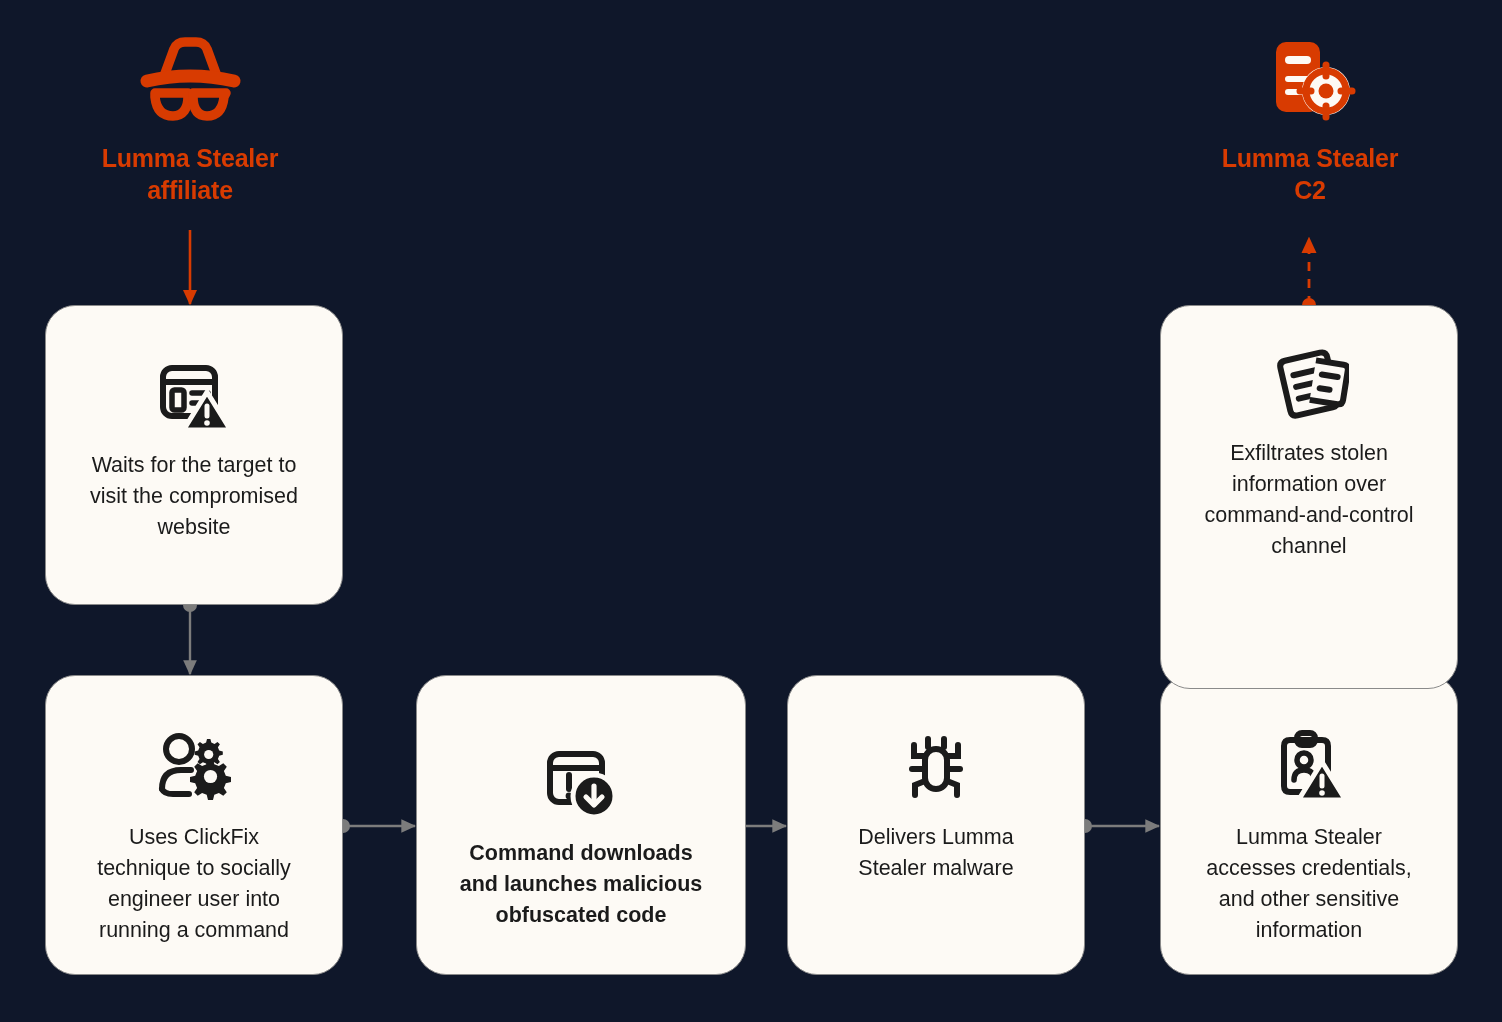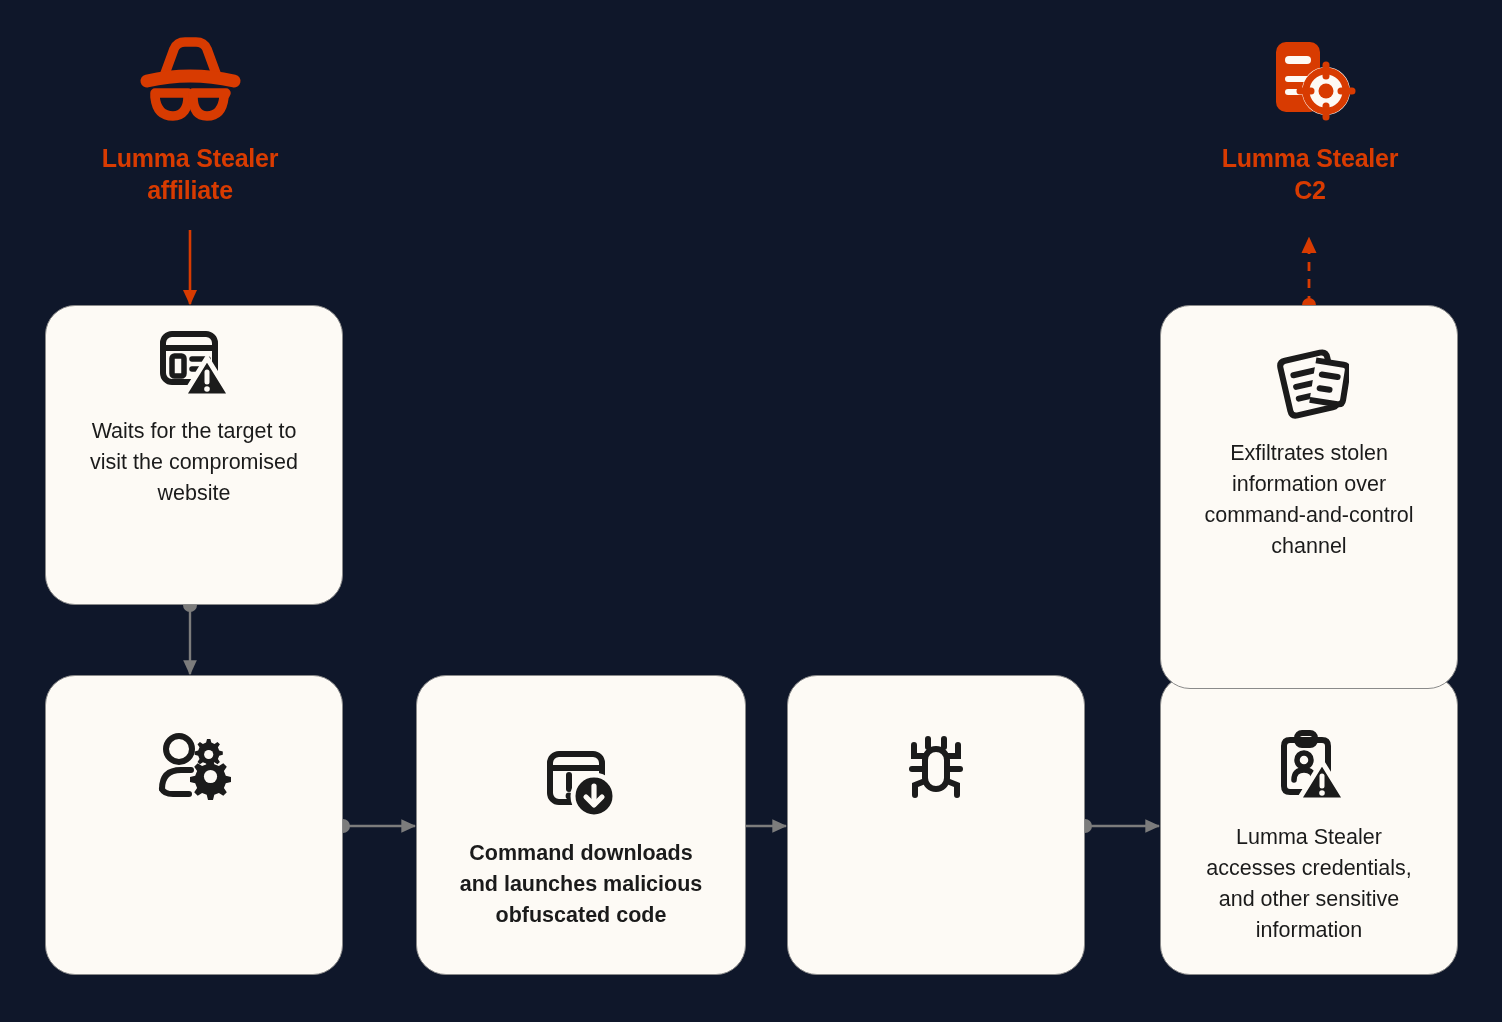--- a/index.html
+++ b/index.html
@@ -68,21 +68,21 @@
   .card .card-text {
     color: #1b1b1b;
     font-size: 21.5px;
     line-height: 1.44;
     text-align: center;
     white-space: pre-line;
     padding: 0 14px;
   }
 
   
-  #card-1 { left: 45px;   top: 305px; width: 298px; height: 300px; padding-top: 18px; }
+  #card-1 { left: 45px;   top: 305px; width: 298px; height: 300px; padding-top: 52px; }
   #card-6 { left: 1160px; top: 305px; width: 298px; height: 384px; padding-top: 40px; }
   #card-1 .card-text, #card-6 .card-text { margin-top: 14px; }
 
   
   #card-2 { left: 45px;   top: 675px; width: 298px; height: 300px; padding-top: 52px; }
   #card-3 { left: 416px;  top: 675px; width: 330px; height: 300px; padding-top: 68px; font-weight: bold; }
   #card-4 { left: 787px;  top: 675px; width: 298px; height: 300px; padding-top: 52px; }
   #card-5 { left: 1160px; top: 675px; width: 298px; height: 300px; padding-top: 52px; }
   #card-2 .card-text, #card-3 .card-text,
   #card-4 .card-text, #card-5 .card-text { margin-top: 16px; }
@@ -201,20 +201,24 @@
         <g fill="#1b1b1b">
           <path d="M52 7 l3.4 0 0.9 3.6 3.2 1.3 3-2 2.4 2.4 -2 3 1.3 3.2 3.6 0.9 0 3.4 -3.6 0.9 -1.3 3.2 2 3 -2.4 2.4 -3-2 -3.2 1.3 -0.9 3.6 -3.4 0 -0.9-3.6 -3.2-1.3 -3 2 -2.4-2.4 2-3 -1.3-3.2 -3.6-0.9 0-3.4 3.6-0.9 1.3-3.2 -2-3 2.4-2.4 3 2 3.2-1.3 z"></path>
           <circle cx="53.7" cy="22.5" r="4.6" fill="#fdfaf5"></circle>
         </g>
         <g fill="#1b1b1b">
           <path d="M53 27 l5 0 1.3 5.2 4.6 1.9 4.4-2.9 3.5 3.5 -2.9 4.4 1.9 4.6 5.2 1.3 0 5 -5.2 1.3 -1.9 4.6 2.9 4.4 -3.5 3.5 -4.4-2.9 -4.6 1.9 -1.3 5.2 -5 0 -1.3-5.2 -4.6-1.9 -4.4 2.9 -3.5-3.5 2.9-4.4 -1.9-4.6 -5.2-1.3 0-5 5.2-1.3 1.9-4.6 -2.9-4.4 3.5-3.5 4.4 2.9 4.6-1.9 z"></path>
           <circle cx="55.5" cy="44.5" r="6.6" fill="#fdfaf5"></circle>
         </g>
       </svg>
     </span>
+    <div class="card-text">Uses ClickFix
+technique to socially
+engineer user into
+running a command</div>
   </div>
 
   <div class="card" id="card-3">
     <span class="card-icon">
       <svg width="78" height="78" viewBox="0 0 78 78" aria-hidden="true">
         <rect x="8" y="10" width="52" height="48" rx="9" fill="none" stroke="#1b1b1b" stroke-width="6"></rect>
         <line x1="9" y1="24" x2="59" y2="24" stroke="#1b1b1b" stroke-width="6"></line>
         <line x1="27" y1="31" x2="27" y2="45" stroke="#1b1b1b" stroke-width="6" stroke-linecap="round"></line>
         <circle cx="27" cy="52" r="3.4" fill="#1b1b1b"></circle>
         <circle cx="52" cy="52" r="21" fill="#1b1b1b" stroke="#fdfaf5" stroke-width="5"></circle>
@@ -238,20 +242,22 @@
           <rect x="25" y="18" width="22" height="40" rx="11"></rect>
           <path d="M25 25 L14 25 L14 14"></path>
           <path d="M47 25 L58 25 L58 14"></path>
           <path d="M24 38 L12 38"></path>
           <path d="M48 38 L60 38"></path>
           <path d="M25 50 L15 54 L15 64"></path>
           <path d="M47 50 L57 54 L57 64"></path>
         </g>
       </svg>
     </span>
+    <div class="card-text">Delivers Lumma
+Stealer malware</div>
   </div>
 
   <div class="card" id="card-5">
     <span class="card-icon">
       <svg width="78" height="78" viewBox="0 0 78 78" aria-hidden="true">
         <path d="M14 18 Q14 12 20 12 L52 12 Q58 12 58 18 L58 58 Q58 64 52 64 L20 64 Q14 64 14 58 Z" fill="none" stroke="#1b1b1b" stroke-width="6"></path>
         <rect x="27" y="5" width="18" height="12" rx="5" fill="none" stroke="#1b1b1b" stroke-width="6"></rect>
         <circle cx="34" cy="32" r="7" fill="none" stroke="#1b1b1b" stroke-width="5.5"></circle>
         <path d="M24 52 Q24 42 34 42 Q44 42 44 52" fill="none" stroke="#1b1b1b" stroke-width="5.5" stroke-linecap="round"></path>
         <path d="M52 34 L73 68 Q75 72 70 72 L34 72 Q29 72 31 68 Z" fill="#1b1b1b" stroke="#fdfaf5" stroke-width="5" stroke-linejoin="round"></path>

